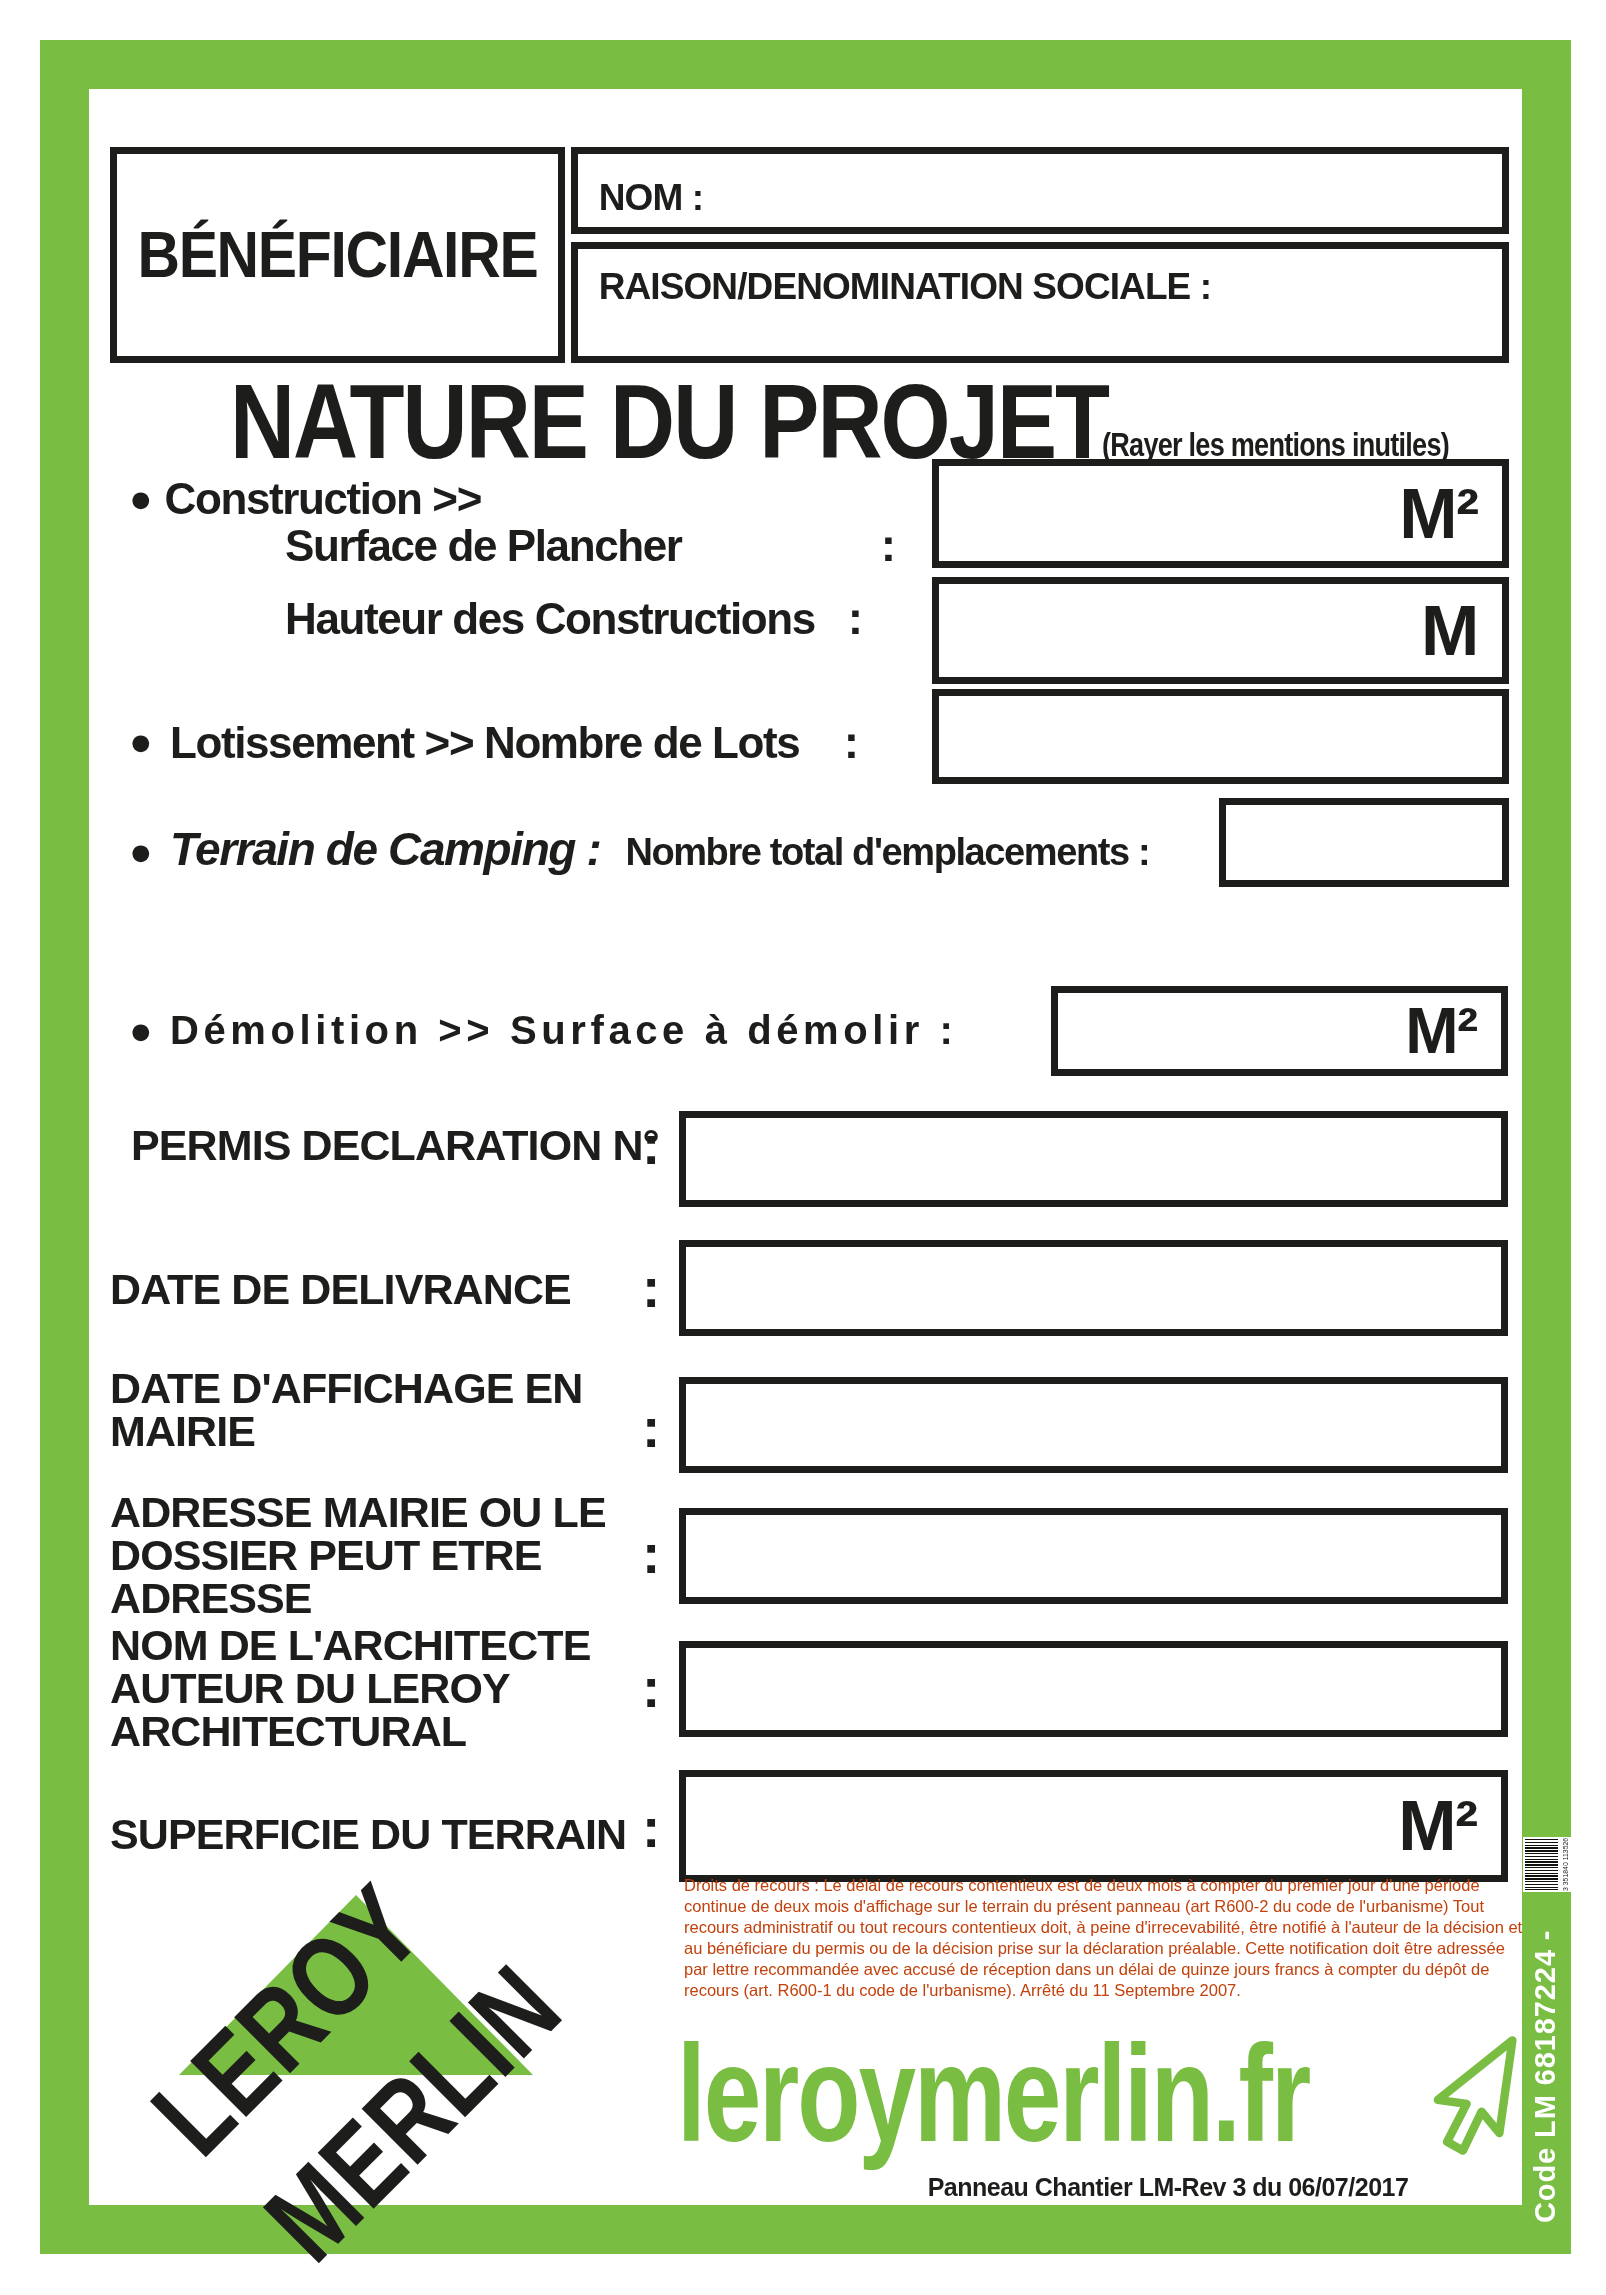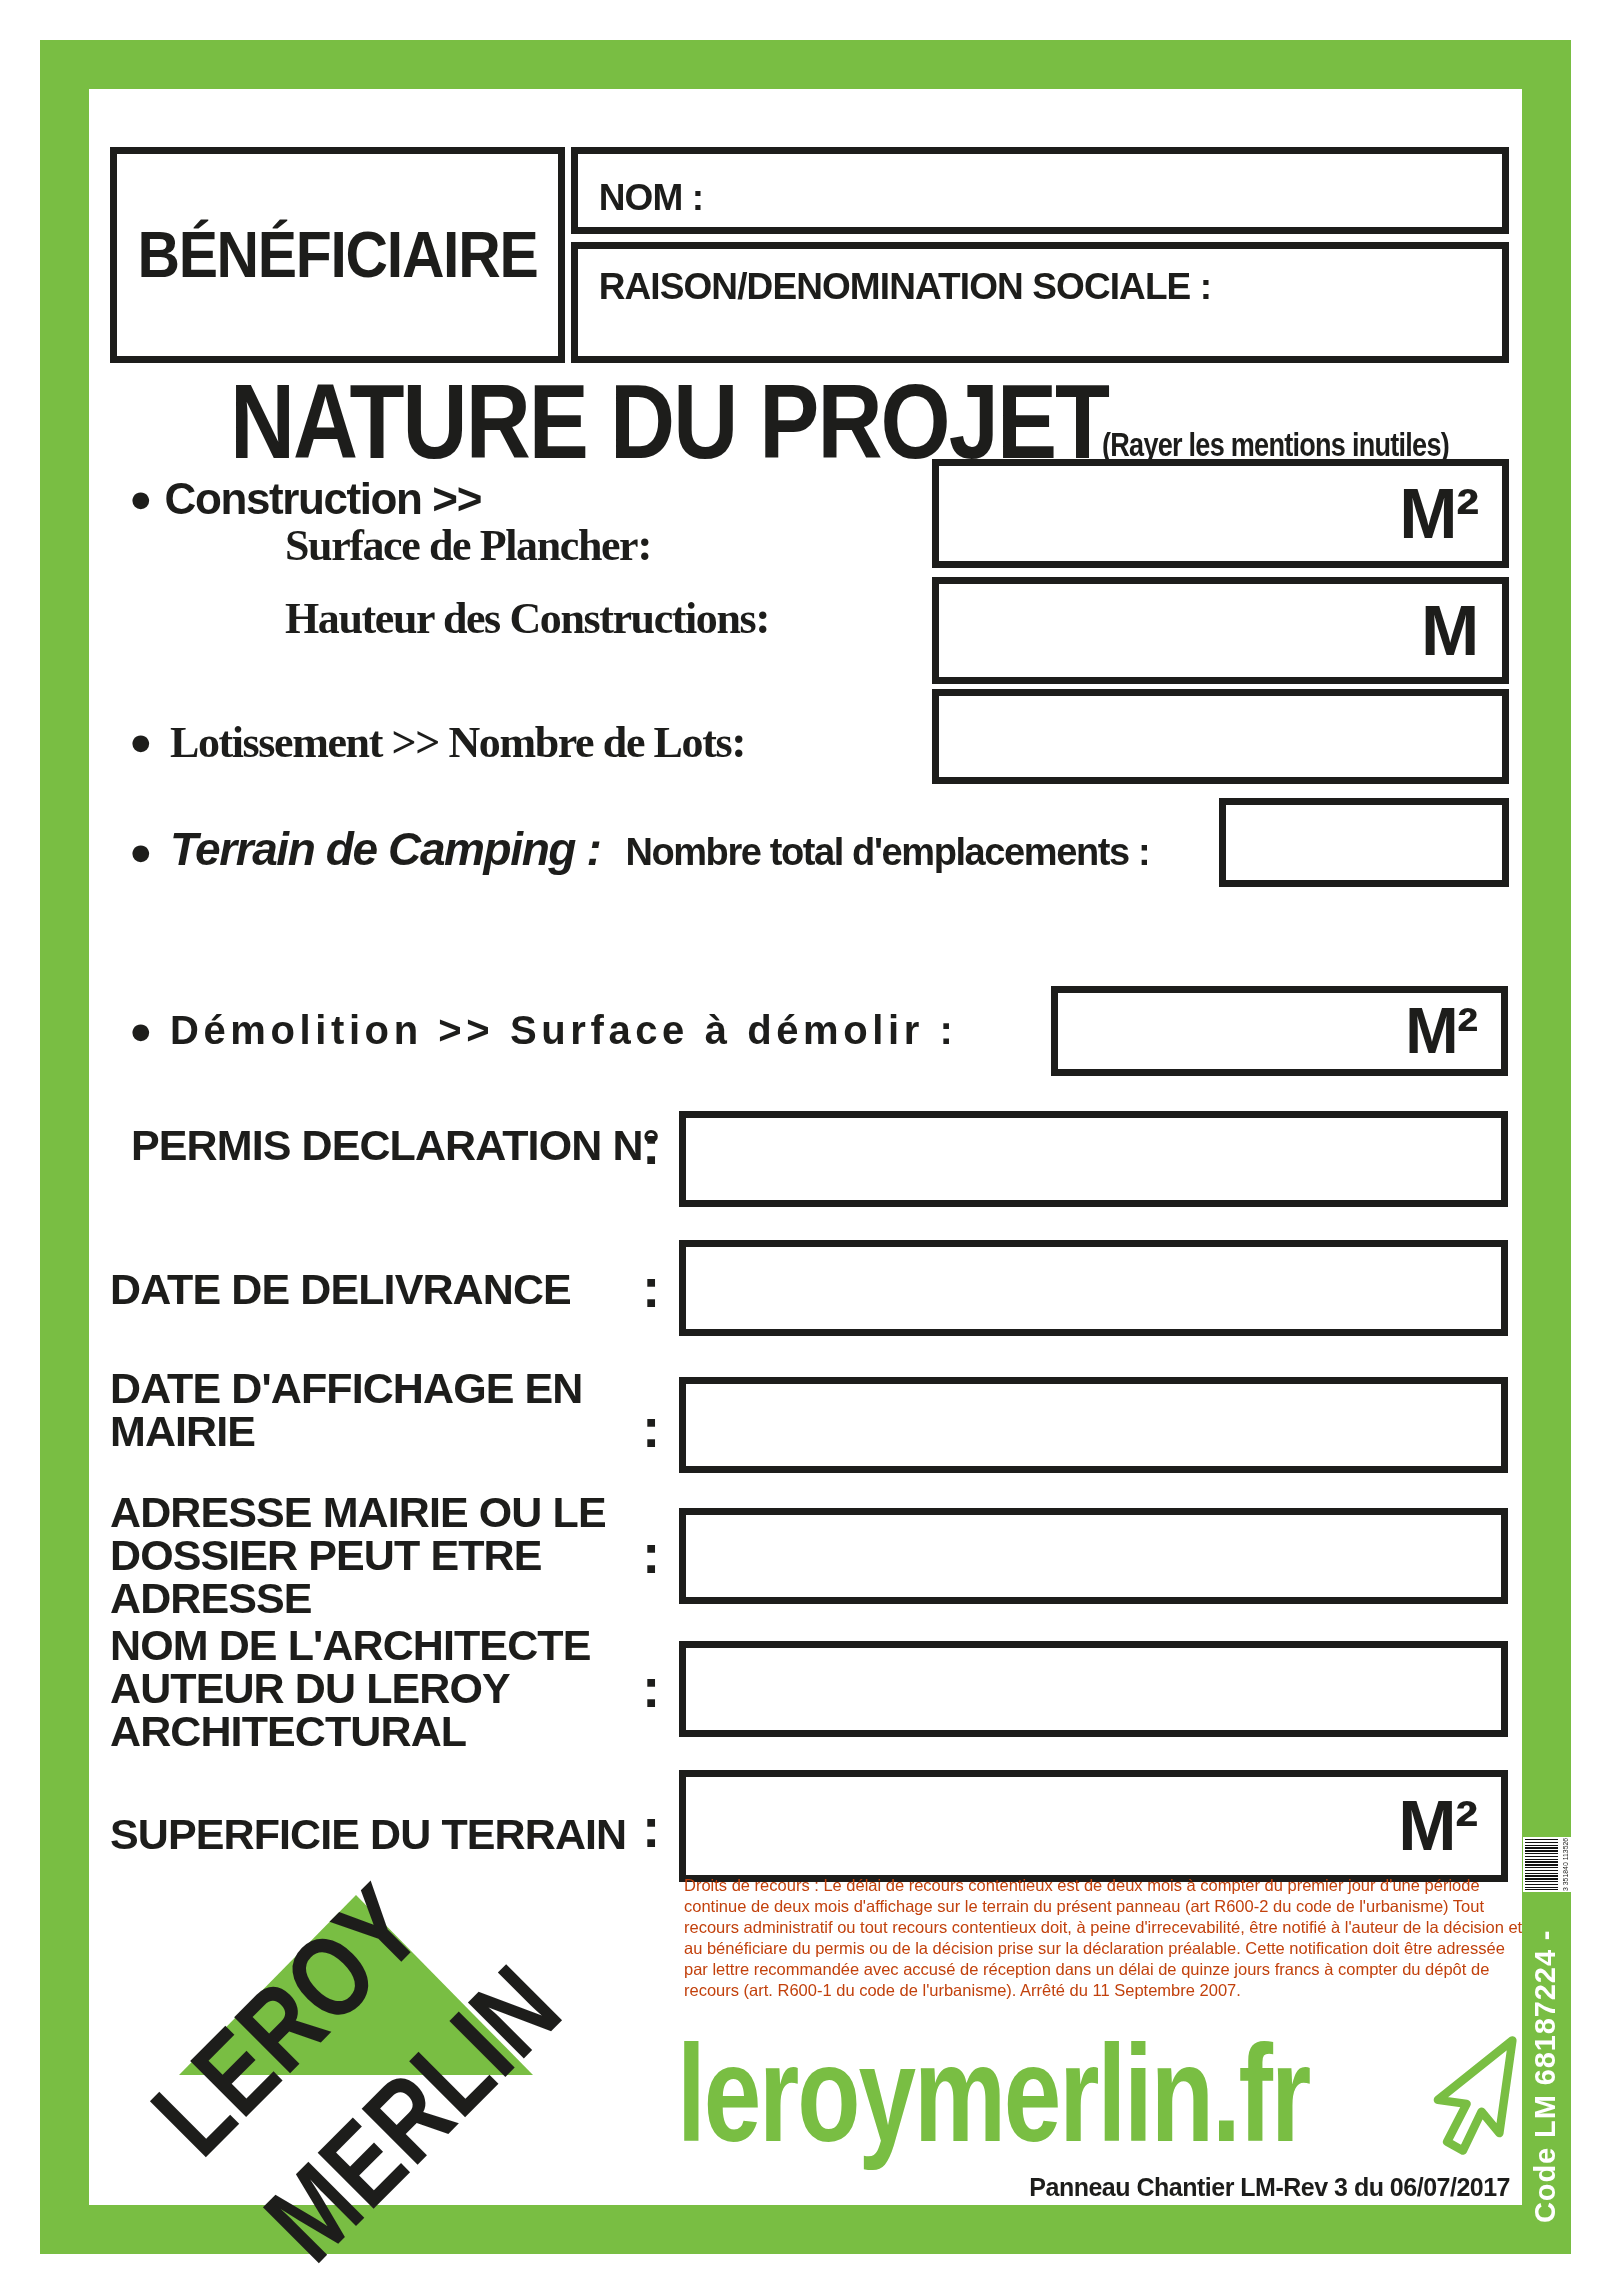--- a/index.html
+++ b/index.html
@@ -23,31 +23,31 @@
   .boxlabel{position:absolute;left:20.7px;font-size:37px;font-weight:bold;letter-spacing:-0.9px;white-space:nowrap;}
   
   .title{left:230px;top:367px;font-size:106px;font-weight:bold;letter-spacing:-2.3px;
          transform:scaleX(.85);transform-origin:0 0;line-height:108px;}
   .title-note{left:1102px;top:426px;font-size:33px;font-weight:bold;letter-spacing:-0.9px;
               transform:scaleX(.82);transform-origin:0 0;}
   
   .brow{position:absolute;display:flex;align-items:center;gap:12px;}
   .bullet{font-size:39px;line-height:39px;}
   .slabel{font-size:44px;font-weight:bold;letter-spacing:-1.4px;white-space:nowrap;line-height:49px;}
-  .between{display:flex;align-items:baseline;font-family:Liberation Serif, serif;}
+  .between{display:flex;justify-content:space-between;align-items:baseline;}
   .colon-sm{font-size:46px;font-weight:bold;}
   
   .flabel{position:absolute;left:110px;font-size:43px;font-weight:bold;letter-spacing:-0.9px;
           line-height:43px;white-space:nowrap;}
   .fcolon{position:absolute;left:642px;font-size:55px;font-weight:bold;}
   
   .legal{left:684px;top:1875px;width:845px;font-size:16.5px;line-height:21px;color:#c2410c;}
   .site{left:677px;top:2024px;font-size:138px;font-weight:bold;color:#79be43;
         letter-spacing:-2.8px;transform:scaleX(.75);transform-origin:0 0;line-height:138px;}
-  .rev{left:826px;top:2173px;width:684px;text-align:right;font-size:25px;font-weight:bold;letter-spacing:-0.5px;}
+  .rev{left:826px;top:2173px;width:684px;text-align:center;font-size:25px;font-weight:bold;letter-spacing:-0.5px;}
   
   .tri{position:absolute;left:179px;top:1895px;width:0;height:0;
        border-left:177px solid transparent;border-right:177px solid transparent;
        border-bottom:180px solid #79be43;}
   .lword{position:absolute;font-size:115px;font-weight:bold;letter-spacing:0.9px;
          transform-origin:0 0;white-space:nowrap;line-height:115px;}
   .leroy{left:133px;top:2093px;transform:rotate(-45deg) scaleX(.8);}
   .merlin{left:246px;top:2199px;transform:rotate(-45deg) scaleX(.8);}
   
   .sidecode{left:1529px;top:2223px;font-size:29px;font-weight:bold;color:#fff;

